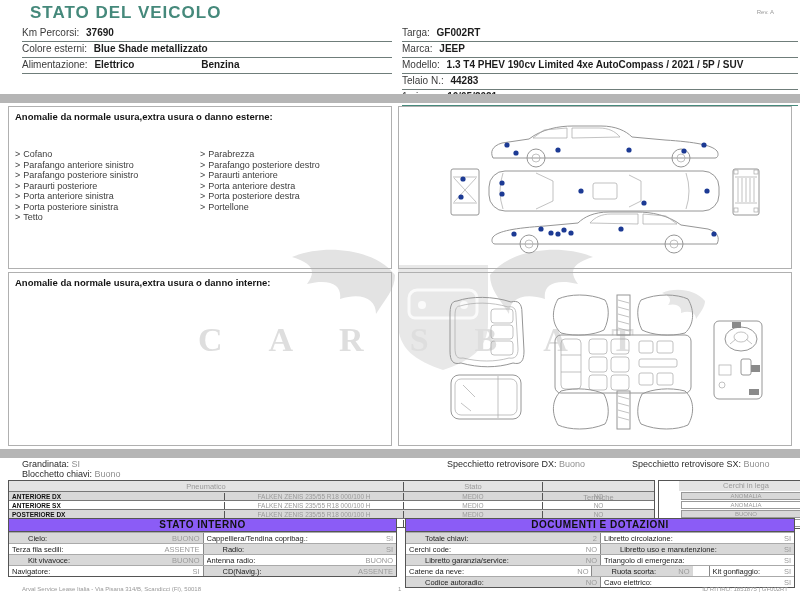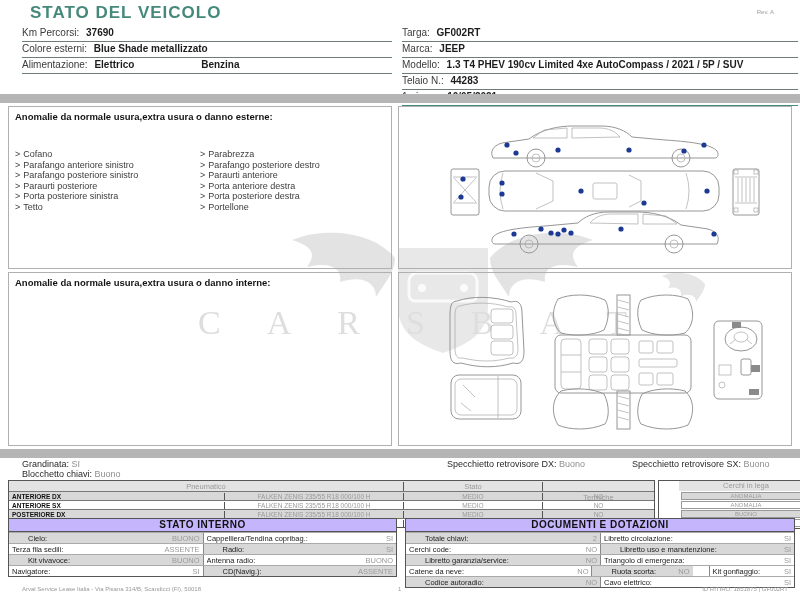--- a/index.html
+++ b/index.html
@@ -33,21 +33,21 @@
   .box-int-list { left:8px;  top:272px; width:382px; height:172px; }
   .box-int-diag { left:398px; top:272px; width:392px; height:172px; }
   .box-title { font-size:9.5px; font-weight:bold; color:#141414; padding:4px 6px 3px; }
   .anom-cols { display:flex; padding:0 6px; }
   .anom-col  { width:50%;margin-top:24px; }
   .anom-item { font-size:9px; line-height:10.5px; color:#3c3c3c; white-space:nowrap; }
   .anom-item .bul { margin-right:3px; }
   .diag-svg { position:absolute; left:2px; top:0; }
 
   
-  .watermark { position:absolute; left:170px; top:226px; width:600px; height:135px; }
+  .watermark { position:absolute; left:170px; top:243px; width:600px; height:135px;font-weight:bold; }
   .wm-text { font-family:"Liberation Serif", serif; font-size:34px; letter-spacing:46px;
              fill:#dedede; }
 
   
   .sum-item { position:absolute; font-size:9px; color:#2a2a2a; white-space:nowrap; }
   .sum-item .v { color:#8f8f8f; }
   .sum-grandinata { left:22px;  top:459px; }
   .sum-blocchetto { left:22px;  top:469px; }
   .sum-parabrezza { left:283px; top:483px; }
   .sum-specdx     { left:447px; top:459px; }
@@ -72,21 +72,21 @@
   .cerchi-head { background:#e3e3e3; height:10px; line-height:10px; text-align:center;
                  font-size:7.5px; color:#9a9a9a; }
   .cerchi-cell { height:6px; line-height:6px; margin:1px 2px; border:1px solid #999;
                  font-size:6px; color:#9a9a9a; text-align:center; background:#fff; }
   .cerchi-cell.odd { background:#d8d8d8; }
 
   
   .sec { position:absolute; border:1px solid #555; }
   .sec-interno   { left:8px;   top:518px; width:387px; }
   .sec-documenti { left:405px; top:518px; width:388px; }
-  .sec-head { background:#c4b5fd; border-bottom:1px solid #555; height:12px; line-height:12px;
+  .sec-head { background:#8b5cf6; border-bottom:1px solid #555; height:12px; line-height:12px;
               text-align:center; font-size:10px; font-weight:bold; color:#111;
               letter-spacing:0.5px; }
   .sec-row { display:flex; height:10px; border-top:1px solid #aaa; }
   .sec-row:first-of-type { border-top:none; }
   .sec-cell { display:flex; justify-content:space-between; align-items:center;
               width:50%; padding:0 3px; box-sizing:border-box; font-size:7.5px; }
   .sec-cell.third { width:27%; } .sec-cell.third2 { width:23%;margin-left:16px; }
   .sec-cell + .sec-cell { border-left:1px solid #888; }
   .sec-cell .lab { color:#222; white-space:nowrap; overflow:hidden; }
   .sec-cell .va  { color:#9a9a9a; margin-left:4px; }
@@ -167,20 +167,21 @@
   <div class="bar bar1"></div>
 
   <div class="box box-ext-list">
     <div class="box-title">Anomalie da normale usura,extra usura o danno esterne:</div>
     <div class="anom-cols">
       <div class="anom-col">
         <div class="anom-item"><span class="bul">&gt;</span><span>Cofano</span></div>
         <div class="anom-item"><span class="bul">&gt;</span><span>Parafango anteriore sinistro</span></div>
         <div class="anom-item"><span class="bul">&gt;</span><span>Parafango posteriore sinistro</span></div>
         <div class="anom-item"><span class="bul">&gt;</span><span>Paraurti posteriore</span></div>
+        <div class="anom-item"><span class="bul">&gt;</span><span>Porta anteriore sinistra</span></div>
         <div class="anom-item"><span class="bul">&gt;</span><span>Porta posteriore sinistra</span></div>
         <div class="anom-item"><span class="bul">&gt;</span><span>Tetto</span></div>
       </div>
       <div class="anom-col">
         <div class="anom-item"><span class="bul">&gt;</span><span>Parabrezza</span></div>
         <div class="anom-item"><span class="bul">&gt;</span><span>Parafango posteriore destro</span></div>
         <div class="anom-item"><span class="bul">&gt;</span><span>Paraurti anteriore</span></div>
         <div class="anom-item"><span class="bul">&gt;</span><span>Porta anteriore destra</span></div>
         <div class="anom-item"><span class="bul">&gt;</span><span>Porta posteriore destra</span></div>
         <div class="anom-item"><span class="bul">&gt;</span><span>Portellone</span></div>

